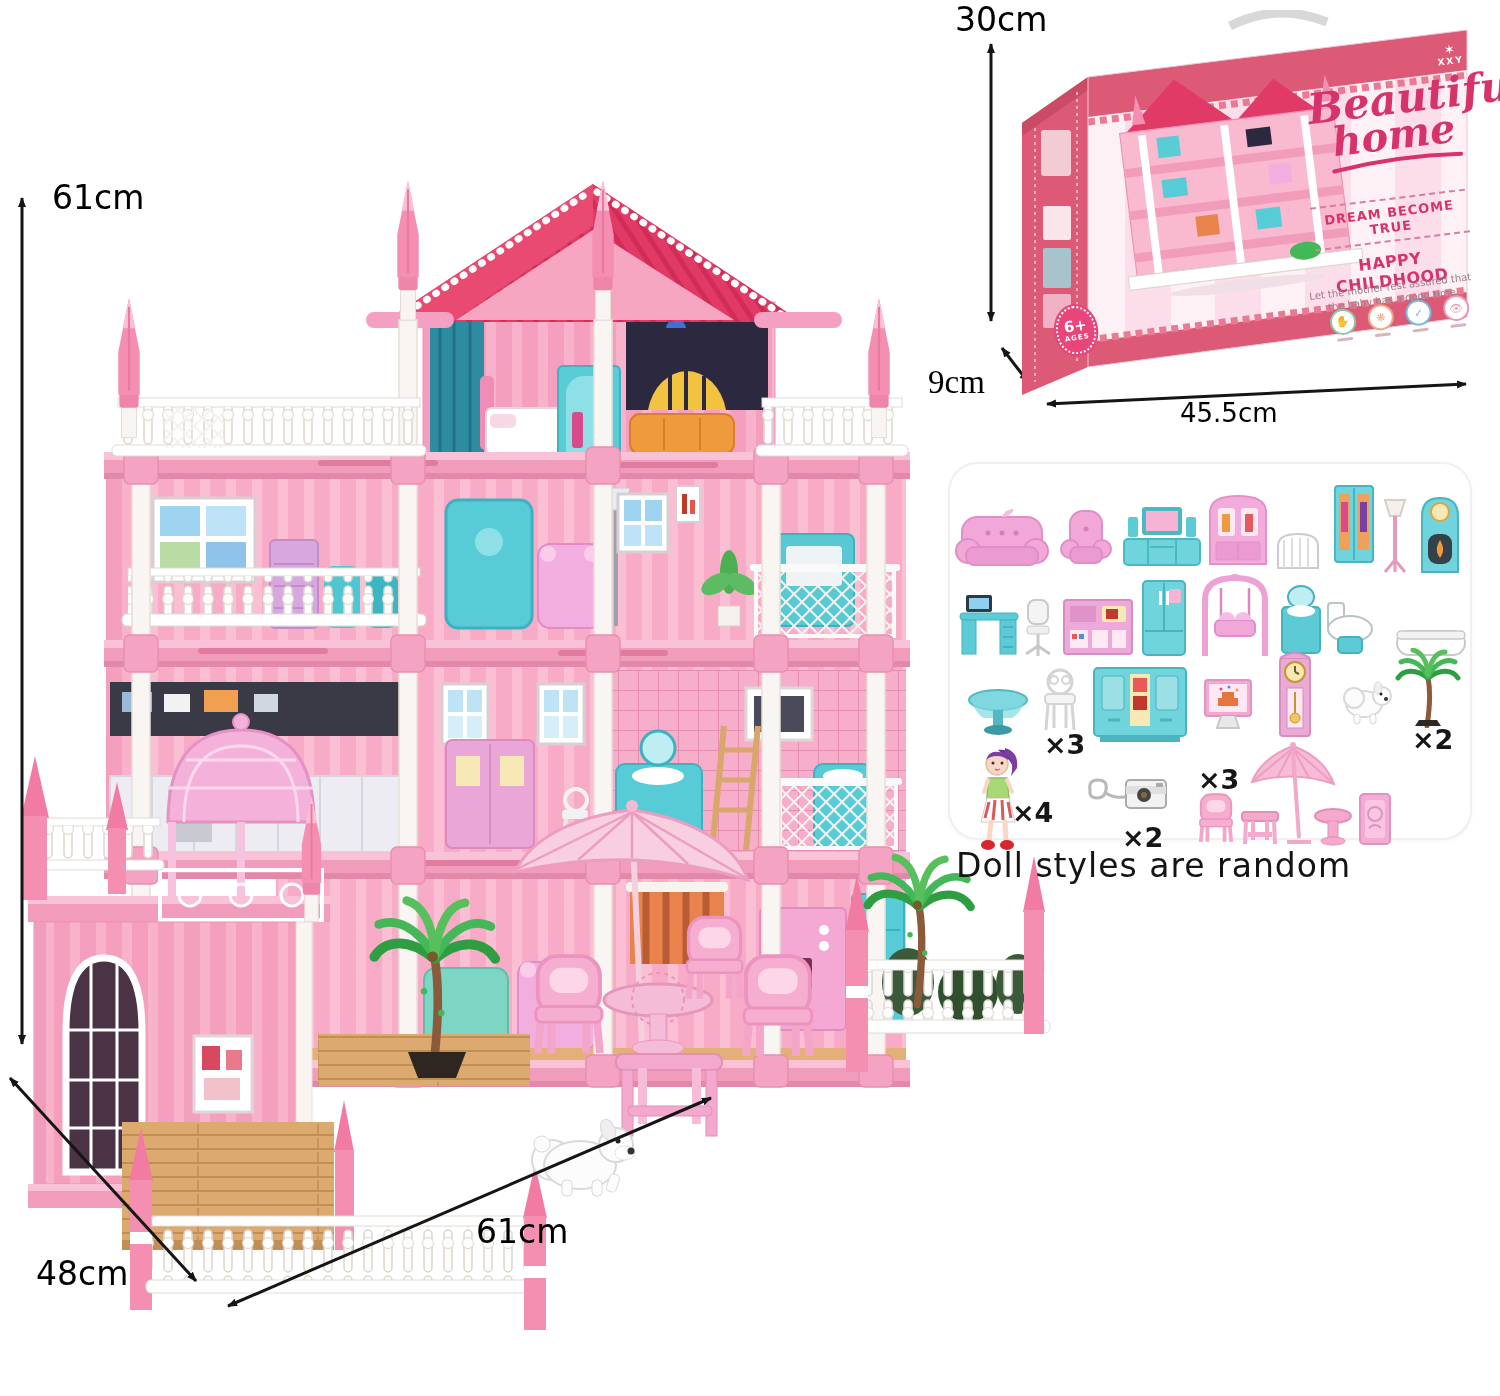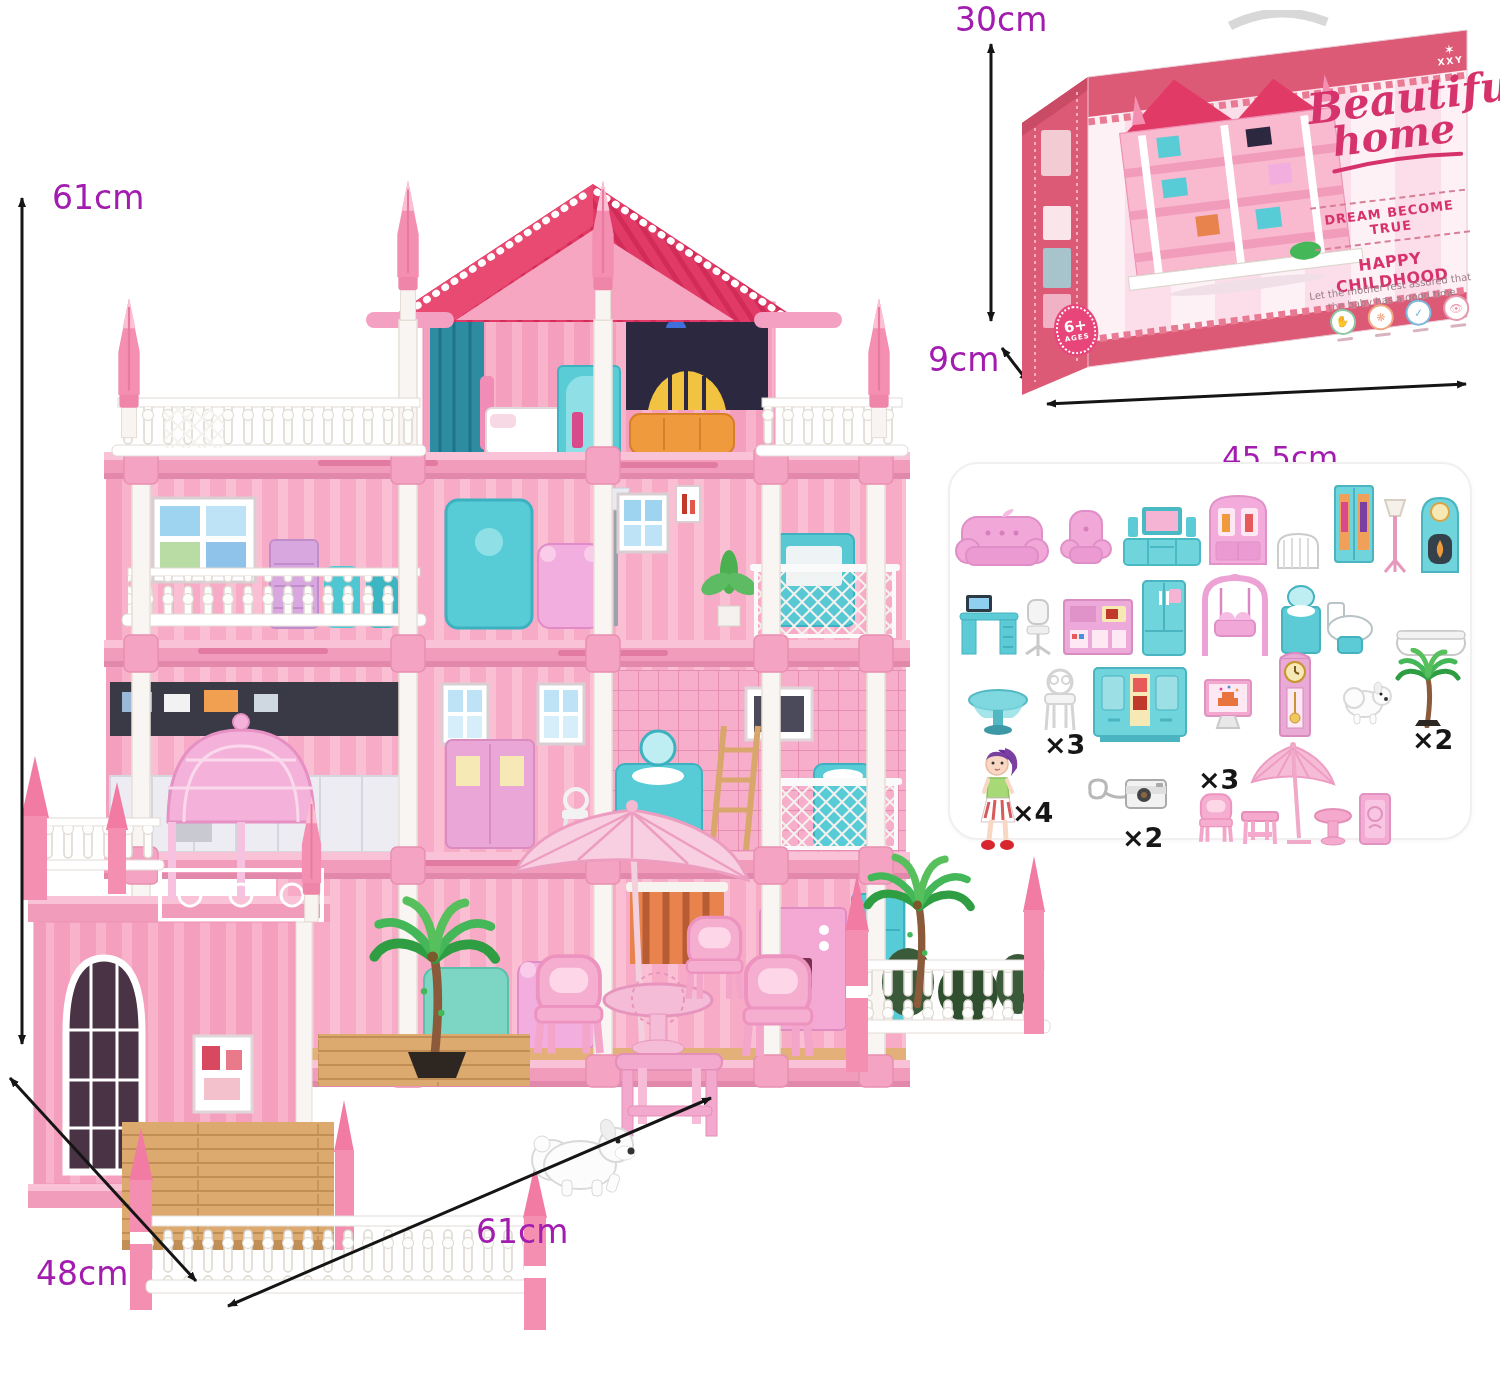--- a/index.html
+++ b/index.html
@@ -1,20 +1,20 @@
 <!DOCTYPE html>
 <html><head>
 <meta charset="utf-8">
 <style>
   html,body{margin:0;padding:0;background:#fff;}
   .stage{position:relative;width:1500px;height:1396px;background:#fff;overflow:hidden;
          font-family:"DejaVu Sans",sans-serif;}
   svg{display:block;}
   .abs{position:absolute;}
-  .dim-label{position:absolute;color:#a21caf;font-size:33px;font-weight:500;white-space:nowrap;}
+  .dim-label{position:absolute;color:#000000;font-size:33px;font-weight:500;white-space:nowrap;}
   .qty-label{position:absolute;color:#161616;font-size:27px;font-weight:600;white-space:nowrap;}
   .note-text{position:absolute;color:#141414;font-size:33px;font-weight:500;letter-spacing:1px;white-space:nowrap;}
   
   .acc-panel{position:absolute;left:948px;top:462px;width:520px;height:374px;background:#ffffff;
              border:2px solid #f1eff0;border-radius:30px;box-shadow:0 1px 4px rgba(0,0,0,0.04);}
   .acc{position:absolute;}
   
   .box-brand{position:absolute;left:1310px;top:80px;width:165px;transform:rotate(-7deg);
              text-align:center;color:#d6336c;font-family:"DejaVu Serif",serif;font-style:italic;font-weight:700;}
   .box-brand .l1{font-size:42px;line-height:40px;display:block;}
@@ -451,22 +451,22 @@
       <path d="M991 44 L991 321" marker-start="url(#ahr)" marker-end="url(#ah)"></path>
       <path d="M1002 348 L1028 382" marker-start="url(#ahr)" marker-end="url(#ah)"></path>
       <path d="M1047 404 L1466 384" marker-start="url(#ahr)" marker-end="url(#ah)"></path>
     </g>
   </svg>
 
   <span class="dim-label" style="left:52px;top:178px;">61cm</span>
   <span class="dim-label" style="left:36px;top:1254px;">48cm</span>
   <span class="dim-label" style="left:476px;top:1212px;">61cm</span>
   <span class="dim-label" style="left:955px;top:0px;">30cm</span>
-  <span class="dim-label" style="left:928px;top:340px;">9cm</span>
-  <span class="dim-label" style="left:1222px;top:398px;font-size:31px;margin-top:41px;">45.5cm</span>
+  <span class="dim-label" style="left:928px;top:364px;font-family:Liberation Serif, serif;">9cm</span>
+  <span class="dim-label" style="left:1180px;top:398px;font-size:26px;">45.5cm</span>
 
   <svg class="abs" style="left:1005px;top:10px;" width="478" height="400" viewBox="0 0 478 400">
     <defs>
       <clipPath id="frontClip">
           <polygon points="83,67 462,20 462,307 83,357"></polygon>
         </clipPath>
     </defs>
 
     <path d="M225 16 Q272 -8 322 12" stroke="#d8d8d8" stroke-width="9" fill="none"></path>
 
@@ -797,14 +797,15 @@
     <rect x="17" y="15" width="10" height="16" fill="#f4a9cd" stroke="#e48fb8"></rect>
     <ellipse cx="22" cy="35" rx="12" ry="4" fill="#f4a9cd" stroke="#e48fb8"></ellipse>
   </svg>
   <svg class="acc" style="left:1356px;top:790px;" width="38" height="58" viewBox="0 0 38 58">
     <rect x="4" y="4" width="30" height="50" rx="4" fill="#f3abd3" stroke="#e093c0" stroke-width="2"></rect>
     <rect x="9" y="10" width="20" height="38" rx="3" fill="#f8c6e2"></rect>
     <circle cx="19" cy="24" r="7" fill="none" stroke="#e093c0" stroke-width="2"></circle>
     <path d="M13 38 q6 -6 12 0" stroke="#e093c0" stroke-width="2" fill="none"></path>
   </svg>
 
+  <span class="note-text" style="left:956px;top:846px;">Doll styles are random</span>
 
 </div>
 
 </body></html>

